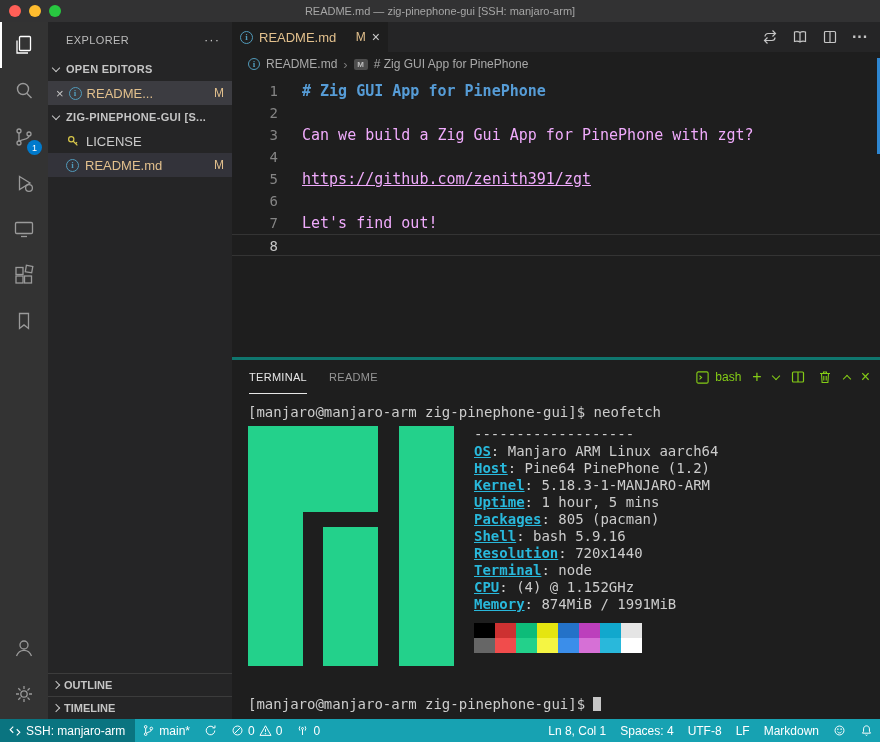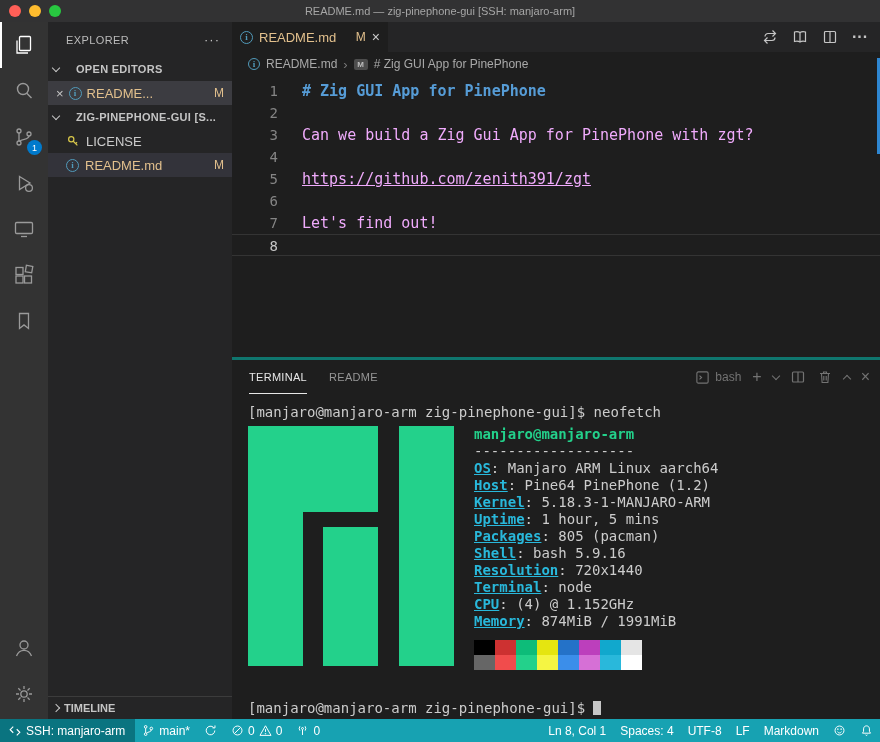--- a/index.html
+++ b/index.html
@@ -27,21 +27,21 @@
     background:var(--accent-blue,#007acc); border-radius:50%; color:#fff; font-size:9px;
     display:flex; align-items:center; justify-content:center; }
   .ab-bottom { margin-top:auto; margin-bottom:2px; }
 
   
   .sidebar { width:184px; background:#252526; color:#cccccc; display:flex; flex-direction:column;
     flex:none; font-size:13px; }
   .sb-header { height:35px; display:flex; align-items:center; padding:0 12px 0 18px;
     font-size:11px; letter-spacing:.4px; color:#bbbbbb; }
   .sb-more { margin-left:auto; color:#c5c5c5; font-size:13px; letter-spacing:1px; cursor:pointer; }
-  .sb-sec { height:24px; display:flex; align-items:center; gap:17px; padding-left:5px;
+  .sb-sec { height:24px; display:flex; align-items:center; gap:7px; padding-left:5px;
     font-size:11px; font-weight:bold; color:#c5c5c5; letter-spacing:.3px; cursor:pointer;
     white-space:nowrap; overflow:hidden; }
   .chev { width:6px; height:6px; border-right:1.3px solid currentColor;
     border-bottom:1.3px solid currentColor; flex:none; display:inline-block; }
   .chev.down { transform:rotate(45deg); margin-top:-3px; }
   .chev.right { transform:rotate(-45deg); }
   .oe-item { height:24px; display:flex; align-items:center; gap:5px; padding:0 8px;
     background:#3c3c41; cursor:pointer; }
   .oe-close { color:#c5c5c5; font-size:13px; line-height:1; }
   .mod-name { color:var(--modified-yellow,#e2c08d); white-space:nowrap; overflow:hidden; }
@@ -88,21 +88,21 @@
     background:#2e86d1; z-index:5; }
 
   
   .panel { height:362px; border-top:3px solid #0f766e; display:flex; flex-direction:column;
     flex:none; }
   .panel-header { height:34px; display:flex; align-items:center; padding:0 10px 0 17px;
     flex:none; }
   .panel-tab { height:100%; display:flex; align-items:center; margin-right:22px; font-size:11px;
     letter-spacing:.3px; cursor:pointer; color:#969696; border-bottom:1px solid transparent; }
   .panel-tab.active { color:#e7e7e7; border-bottom:1px solid #e7e7e7; }
-  .panel-actions { margin-left:auto; display:flex; align-items:center; gap:11px; color:#737373; }
+  .panel-actions { margin-left:auto; display:flex; align-items:center; gap:11px; color:#84cc16; }
   .shell-group { display:flex; align-items:center; gap:5px; font-size:12px; cursor:pointer; }
   .terminal { flex:1; padding:10px 12px 0 16px; font-family:"DejaVu Sans Mono", monospace;
     font-size:14px; line-height:17px; color:#cccccc; overflow:hidden; }
   .t-line { white-space:pre; }
   .nf-row { display:flex; gap:20px; margin-top:5px; }
   .mlogo { position:relative; width:206px; height:240px; flex:none; }
   .mlogo div { position:absolute; background:var(--mgreen,#23d18b); }
   .m-top  { left:0;   top:0;   width:130px; height:86px; }
   .m-col1 { left:0;   top:0;   width:55px;  height:240px; }
   .m-col2 { left:75px; top:101px; width:55px; height:139px; }
@@ -252,20 +252,24 @@
         </span>
         <span>LICENSE</span>
       </div>
       <div class="file-item selected">
         <span class="info-ic">i</span>
         <span class="mod-name">README.md</span>
         <span class="git-badge">M</span>
       </div>
 
       <div class="sb-bottom">
+        <div class="sb-bot-row">
+          <span class="chev right"></span>
+          <span>OUTLINE</span>
+        </div>
         <div class="sb-bot-row">
           <span class="chev right"></span>
           <span>TIMELINE</span>
         </div>
       </div>
     </div>
 
     <div class="editor-group">
       <div class="tabbar">
         <div class="tab">
@@ -383,21 +387,20 @@
         <div class="terminal">
           <div class="t-line"><span>[manjaro@manjaro-arm zig-pinephone-gui]$</span><span> </span><span>neofetch</span></div>
           <div class="nf-row">
             <div class="mlogo">
               <div class="m-top"></div>
                 <div class="m-col1"></div>
                 <div class="m-col2"></div>
                 <div class="m-col3"></div>
             </div>
             <div class="nf-info">
-              <div class="nf-title">manjaro@manjaro-arm</div>
               <div>-------------------</div>
               <div id="nf-fields">
                   <div class="nf-line"><span class="nf-label">OS</span><span>: </span><span>Manjaro ARM Linux aarch64</span></div>
                   <div class="nf-line"><span class="nf-label">Host</span><span>: </span><span>Pine64 PinePhone (1.2)</span></div>
                   <div class="nf-line"><span class="nf-label">Kernel</span><span>: </span><span>5.18.3-1-MANJARO-ARM</span></div>
                   <div class="nf-line"><span class="nf-label">Uptime</span><span>: </span><span>1 hour, 5 mins</span></div>
                   <div class="nf-line"><span class="nf-label">Packages</span><span>: </span><span>805 (pacman)</span></div>
                   <div class="nf-line"><span class="nf-label">Shell</span><span>: </span><span>bash 5.9.16</span></div>
                   <div class="nf-line"><span class="nf-label">Resolution</span><span>: </span><span>720x1440</span></div>
                   <div class="nf-line"><span class="nf-label">Terminal</span><span>: </span><span>node</span></div>

